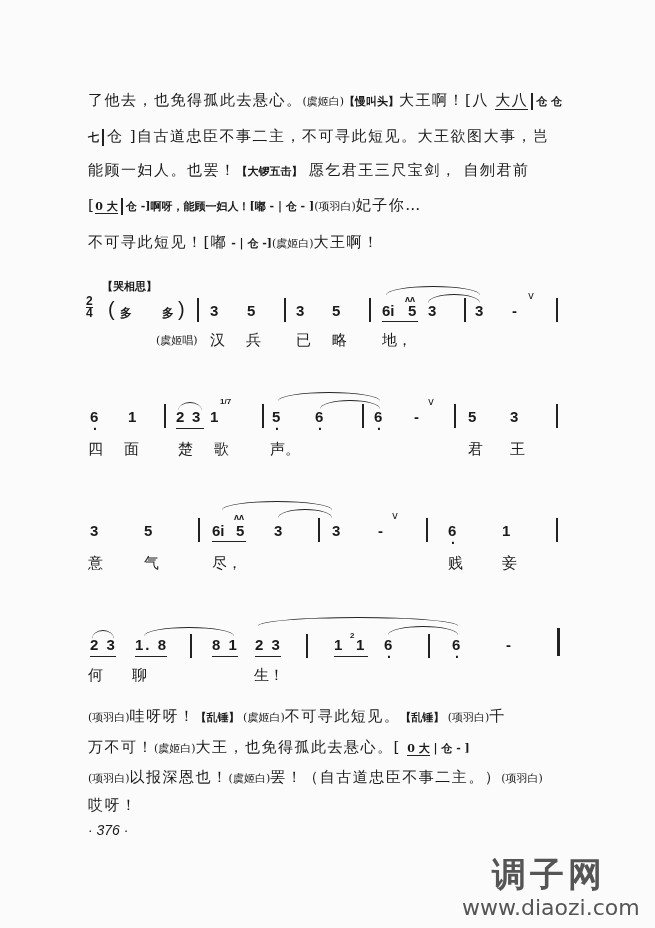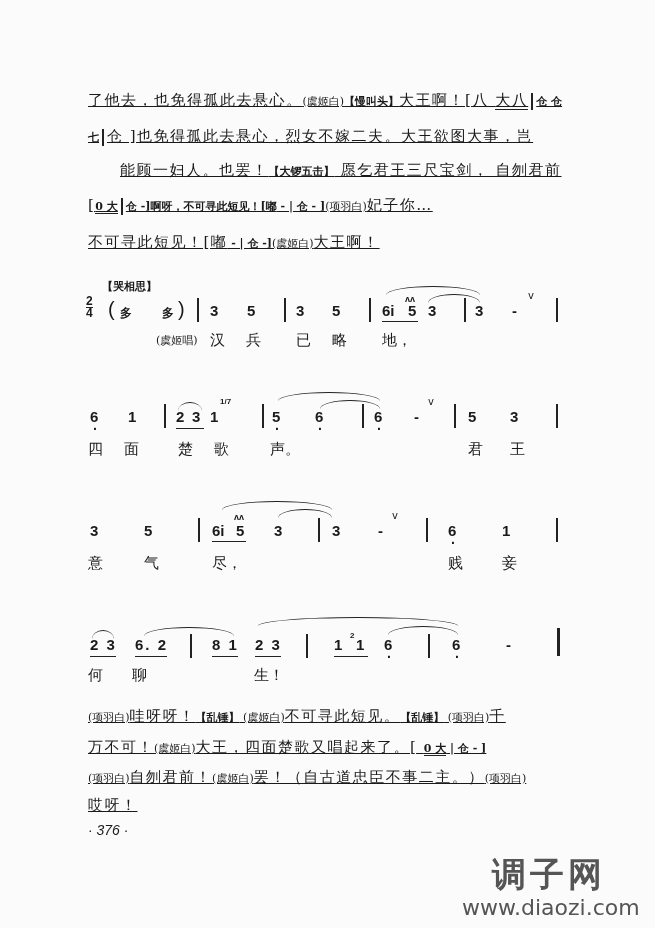--- a/index.html
+++ b/index.html
@@ -4,21 +4,21 @@
 <style>
   html, body { margin: 0; padding: 0; }
   body {
     width: 655px; height: 928px; position: relative; overflow: hidden;
     background: #fbfbfb;
     font-family: "DejaVu Sans", "Liberation Sans", sans-serif;
     color: #1a1a1a;
   }
   .prose-line {
     position: absolute; left: 88px; font-size: 15px; line-height: 20px;
-    letter-spacing: 1.5px; white-space: nowrap; font-family: "DejaVu Serif", serif; text-decoration: underline;
+    letter-spacing: 1.5px; white-space: nowrap; font-family: "DejaVu Serif", serif;
   }
   .small { font-size: 11px; letter-spacing: 0; font-weight: bold; }
   .tiny { font-size: 11px; letter-spacing: 0; }
   .ul { border-bottom: 1.5px solid #222; }
   .bar { display: inline-block; width: 2px; height: 17px; background: #222; vertical-align: middle; margin: 0 3px; }
   .note {
     position: absolute; font-family: "Liberation Sans", sans-serif; font-weight: bold;
     font-size: 15px; line-height: 18px;
   }
   .barline { position: absolute; width: 2px; height: 24px; background: #222; }
@@ -32,27 +32,27 @@
   .wm-cn { position: absolute; left: 492px; top: 852px; font-size: 34px; color: #555; font-weight: bold; letter-spacing: 4px; font-family: "DejaVu Sans", sans-serif; }
   .wm-url { position: absolute; left: 462px; top: 895px; font-size: 22px; color: #555; font-family: "DejaVu Sans", sans-serif; }
 </style>
 </head>
 <body>
 
 <div class="prose-line" style="top:90px;">
   <span>了他去，也免得孤此去悬心。</span><span class="tiny">(虞姬白)</span><span class="small">【慢叫头】</span><span>大王啊！[八 </span><span class="ul">大八</span><span class="bar"></span><span class="small">仓 仓</span>
 </div>
 <div class="prose-line" style="top:126px;">
-  <span class="small">七</span><span class="bar"></span><span>仓 ]也免得孤此去悬心，烈女不嫁二夫。大王欲图大事，岂</span>
-</div>
-<div class="prose-line" style="top:160px;margin-left:32px;">
+  <span class="small">七</span><span class="bar"></span><span>仓 ]自古道忠臣不事二主，不可寻此短见。大王欲图大事，岂</span>
+</div>
+<div class="prose-line" style="top:160px;">
   <span>能顾一妇人。也罢！</span><span class="small">【大锣五击】</span><span> 愿乞君王三尺宝剑， 自刎君前</span>
 </div>
 <div class="prose-line" style="top:195px;">
-  <span>[</span><span class="small ul">0 大</span><span class="bar"></span><span class="small">仓 -]啊呀，不可寻此短见！[嘟</span><span class="small"> - | 仓 - ]</span><span class="tiny">(项羽白)</span><span>妃子你…</span>
+  <span>[</span><span class="small ul">0 大</span><span class="bar"></span><span class="small">仓 -]啊呀，能顾一妇人！[嘟</span><span class="small"> - | 仓 - ]</span><span class="tiny">(项羽白)</span><span>妃子你…</span>
 </div>
 <div class="prose-line" style="top:232px;">
   <span>不可寻此短见！[嘟</span><span class="small"> - | 仓 -]</span><span class="tiny">(虞姬白)</span><span>大王啊！</span>
 </div>
 
 <div class="label-bracket" style="left:102px; top:279px;">【哭相思】</div>
 
 <div>
   <div class="note" style="left:86px; top:296px; font-size:12px; line-height:11px; text-align:center; border-bottom:0;">
     <div style="border-bottom:1.5px solid #222;">2</div>
@@ -148,21 +148,21 @@
   <div class="lyric" style="left:212px; top:554px;">尽，</div>
   <div class="lyric" style="left:448px; top:554px;">贱</div>
   <div class="lyric" style="left:502px; top:554px;">妾</div>
 </div>
 
 <div>
   <div class="arc" style="left:92px; top:630px; width:22px;"></div>
   <div class="note" style="left:90px; top:636px; letter-spacing:2px;">2 3</div>
   <div class="uline" style="left:90px; top:656px; width:26px;"></div>
   <div class="arc" style="left:144px; top:627px; width:90px;"></div>
-  <div class="note" style="left:135px; top:636px; letter-spacing:2px;">6. 2</div>
+  <div class="note" style="left:135px; top:636px; letter-spacing:2px;">1. 8</div>
   <div class="uline" style="left:135px; top:656px; width:32px;"></div>
   <div class="barline" style="left:190px; top:634px;"></div>
   <div class="note" style="left:212px; top:636px; letter-spacing:2px;">8 1</div>
   <div class="uline" style="left:212px; top:656px; width:26px;"></div>
   <div class="arc" style="left:258px; top:617px; width:200px;"></div>
   <div class="note" style="left:255px; top:636px; letter-spacing:2px;">2 3</div>
   <div class="uline" style="left:255px; top:656px; width:26px;"></div>
   <div class="barline" style="left:306px; top:634px;"></div>
   <div class="note" style="left:334px; top:636px;">1</div>
   <div class="note" style="left:350px; top:627px; font-size:8px;">2</div>
@@ -177,24 +177,24 @@
 
   <div class="lyric" style="left:88px; top:666px;">何</div>
   <div class="lyric" style="left:132px; top:666px;">聊</div>
   <div class="lyric" style="left:254px; top:666px;">生！</div>
 </div>
 
 <div class="prose-line" style="top:706px;">
   <span class="tiny">(项羽白)</span><span>哇呀呀！</span><span class="small">【乱锤】</span><span class="tiny"> (虞姬白)</span><span>不可寻此短见。</span><span class="small">【乱锤】</span><span class="tiny"> (项羽白)</span><span>千</span>
 </div>
 <div class="prose-line" style="top:737px;">
-  <span>万不可！</span><span class="tiny">(虞姬白)</span><span>大王，四面楚歌又唱起来了。[ </span><span class="small ul">0 大</span><span class="small"> | 仓 - ]</span>
+  <span>万不可！</span><span class="tiny">(虞姬白)</span><span>大王，也免得孤此去悬心。[ </span><span class="small ul">0 大</span><span class="small"> | 仓 - ]</span>
 </div>
 <div class="prose-line" style="top:767px;">
-  <span class="tiny">(项羽白)</span><span>自刎君前！</span><span class="tiny">(虞姬白)</span><span>罢！（自古道忠臣不事二主。）</span><span class="tiny">(项羽白)</span>
+  <span class="tiny">(项羽白)</span><span>以报深恩也！</span><span class="tiny">(虞姬白)</span><span>罢！（自古道忠臣不事二主。）</span><span class="tiny">(项羽白)</span>
 </div>
 <div class="prose-line" style="top:795px;">
   <span>哎呀！</span>
 </div>
 
 <div class="page-num">· 376 ·</div>
 
 <div class="wm-cn">调子网</div>
 <div class="wm-url">www.diaozi.com</div>
 

